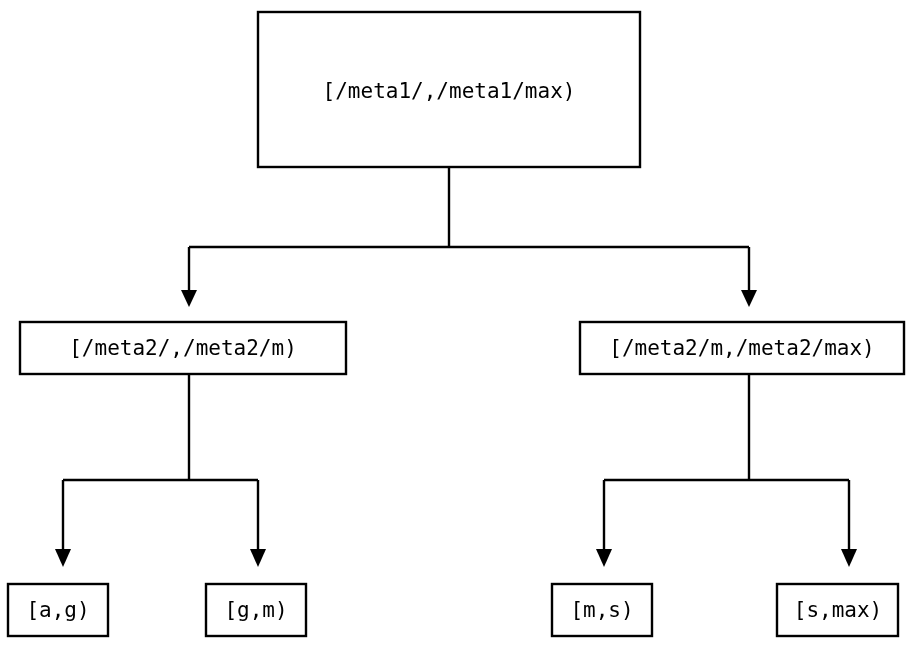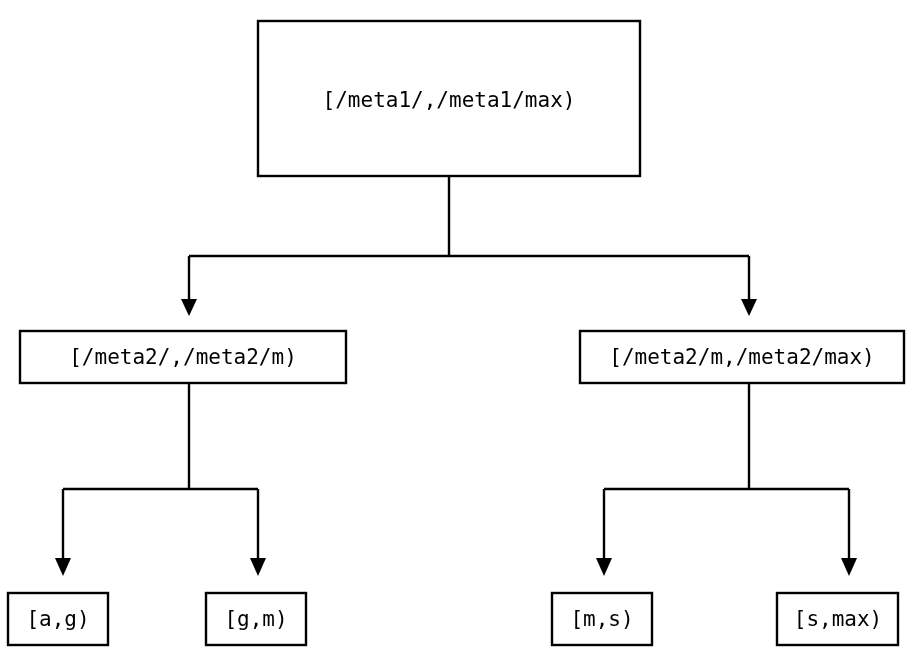--- a/index.html
+++ b/index.html
@@ -11,21 +11,20 @@
     width: 912px;
     height: 652px;
     font-family: "DejaVu Sans Mono", monospace;
     overflow: hidden;
   }
   #diagram-root {
     position: relative;
     width: 912px;
     height: 456px;
     background: #ffffff;
-    margin-top: 9px;
   }
   svg#tree-svg {
     display: block;
     width: 912px;
     height: 652px;
   }
   .node-box {
     fill: #ffffff;
     stroke: #000000;
     stroke-width: 2.4;

